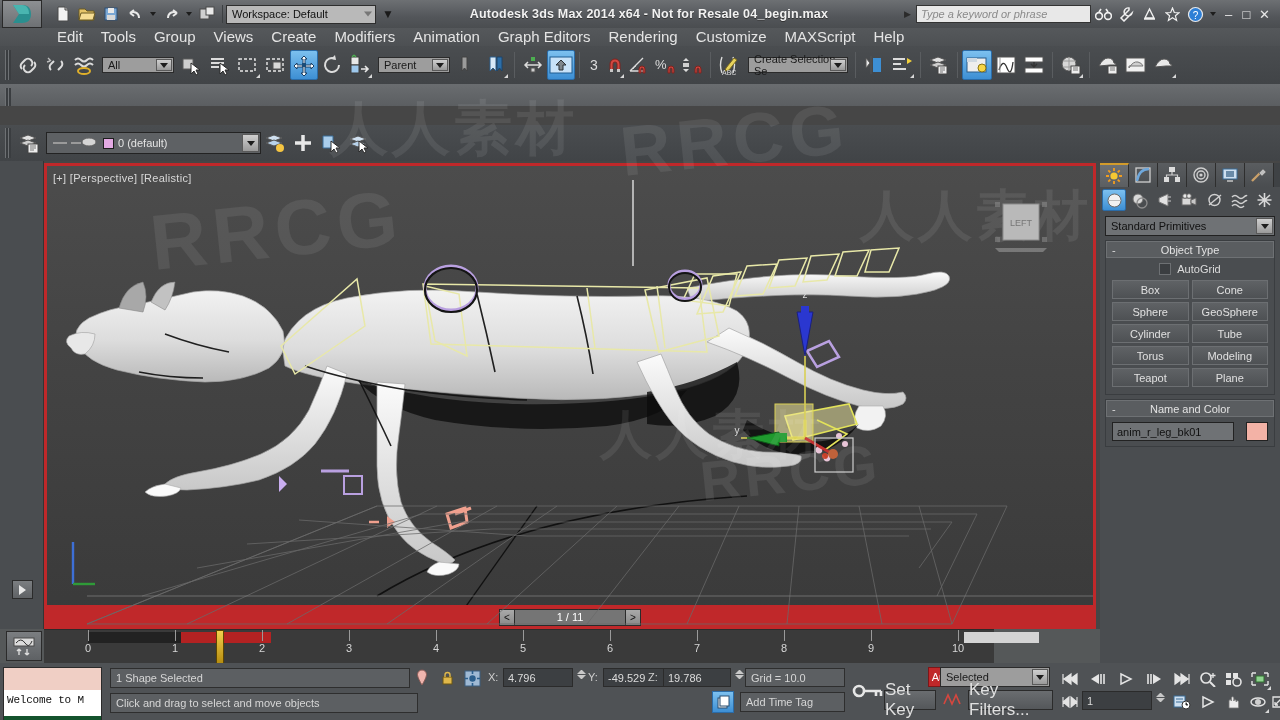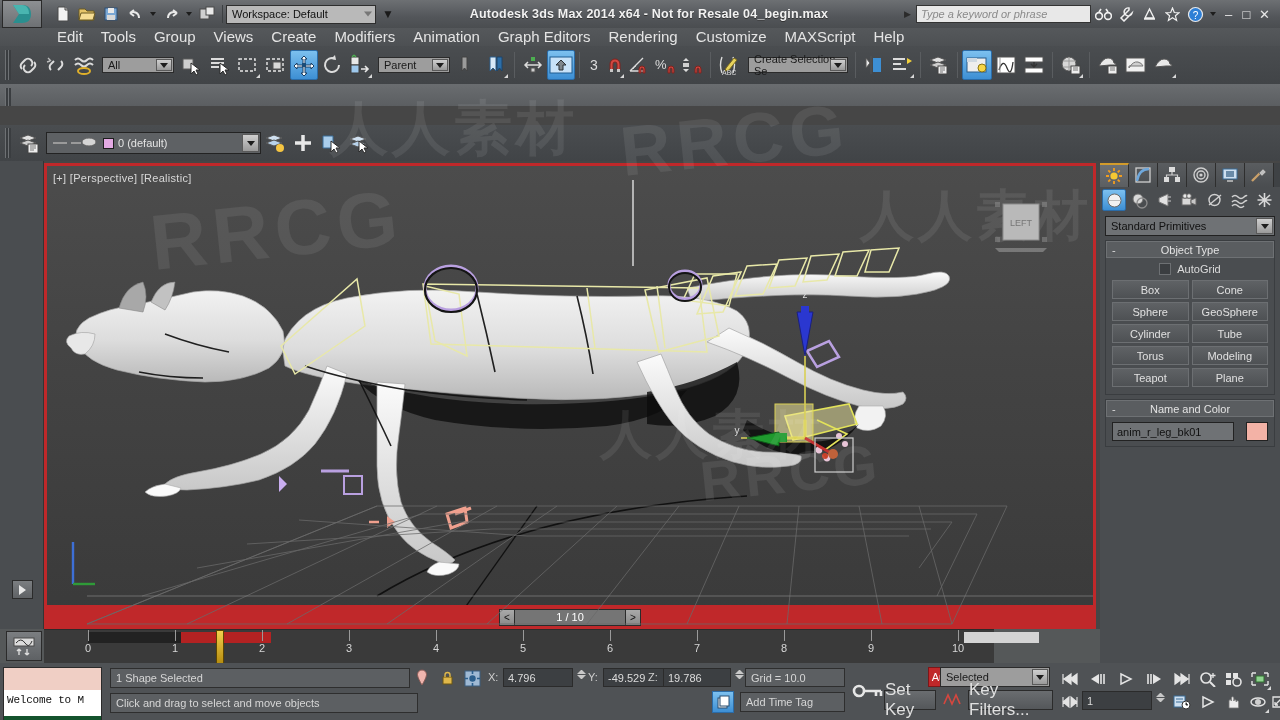--- a/index.html
+++ b/index.html
@@ -771,21 +771,21 @@
           <rect x="6" y="41" width="5" height="5"></rect>
             <rect x="53" y="41" width="5" height="5"></rect>
         </g>
       </svg>
     </div>
   </div>
 
   <div class="timebar">
     <div class="framebox">
       <div class="fb-side">&lt;</div>
-      <div class="fb-mid">1 / 10</div>
+      <div class="fb-mid">1 / 11</div>
       <div class="fb-side">&gt;</div>
     </div>
   </div>
 
   <div class="trackrow">
     <div class="tkbtn">
       <svg width="24" height="22">
           <rect x="2" y="3" width="20" height="8" fill="#dcdcdc" stroke="#4a4a4a"></rect>
           <path d="M4 8 q5 -6 9 0 t7 -2" stroke="#333" fill="none"></path>
           <path d="M7 14 v6 M7 14 l-2 2 M7 14 l2 2 M15 20 v-6 M15 20 l-2 -2 M15 20 l2 -2" stroke="#dcdcdc" stroke-width="1.4"></path>

